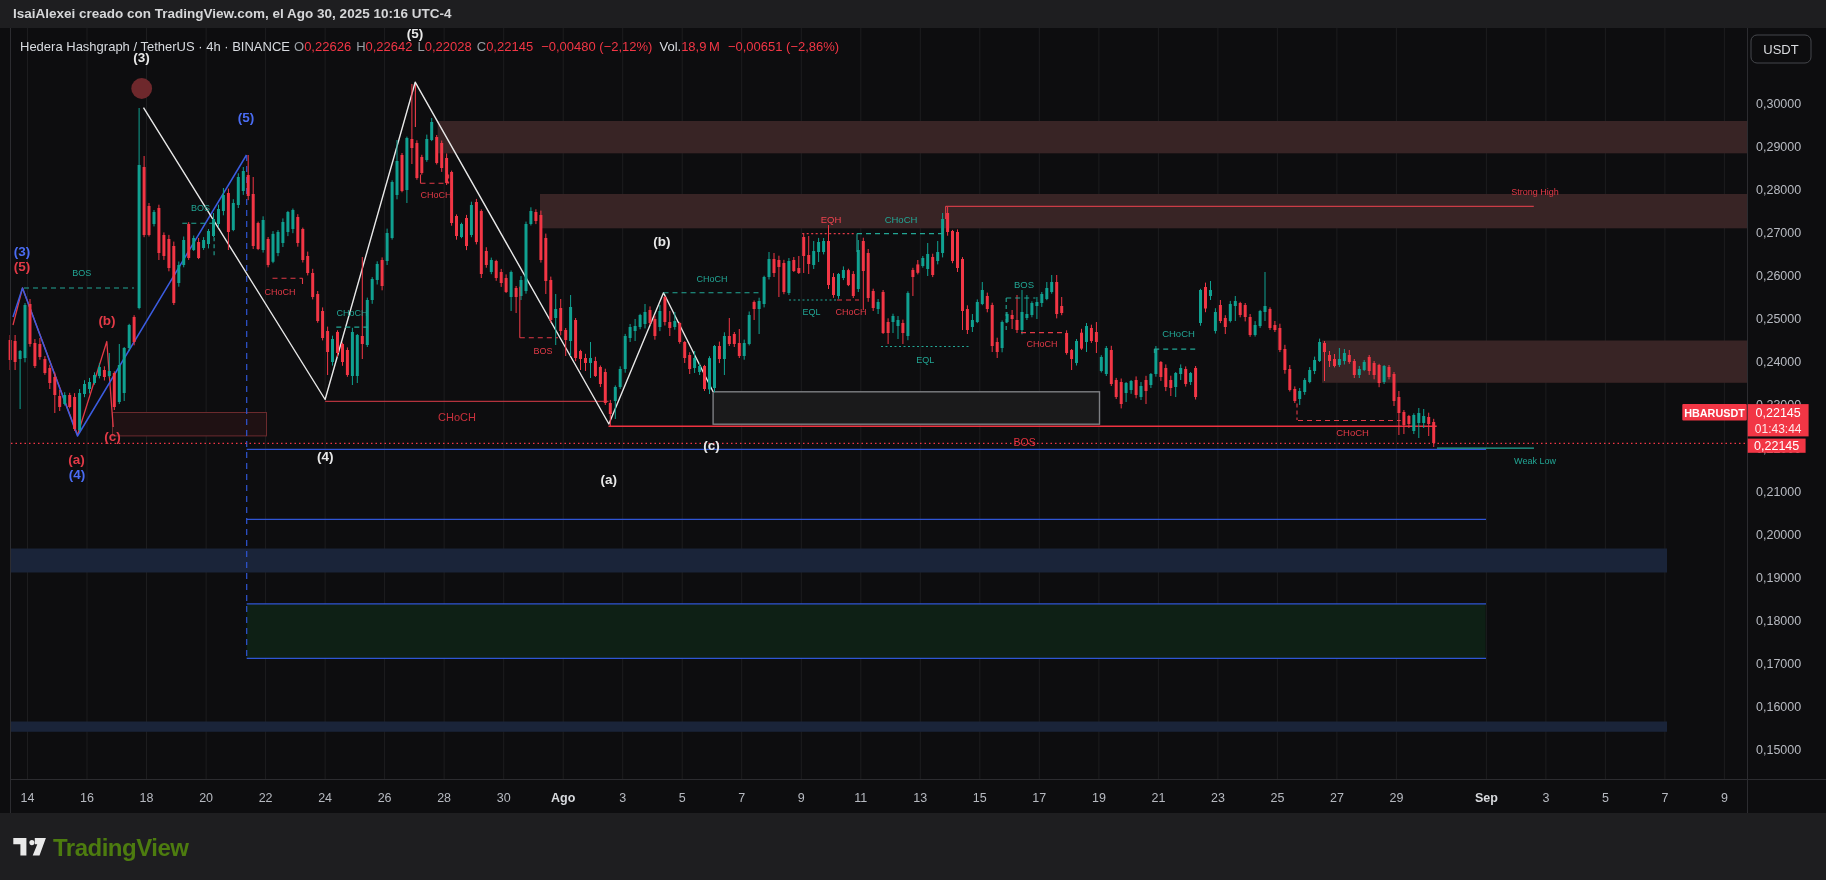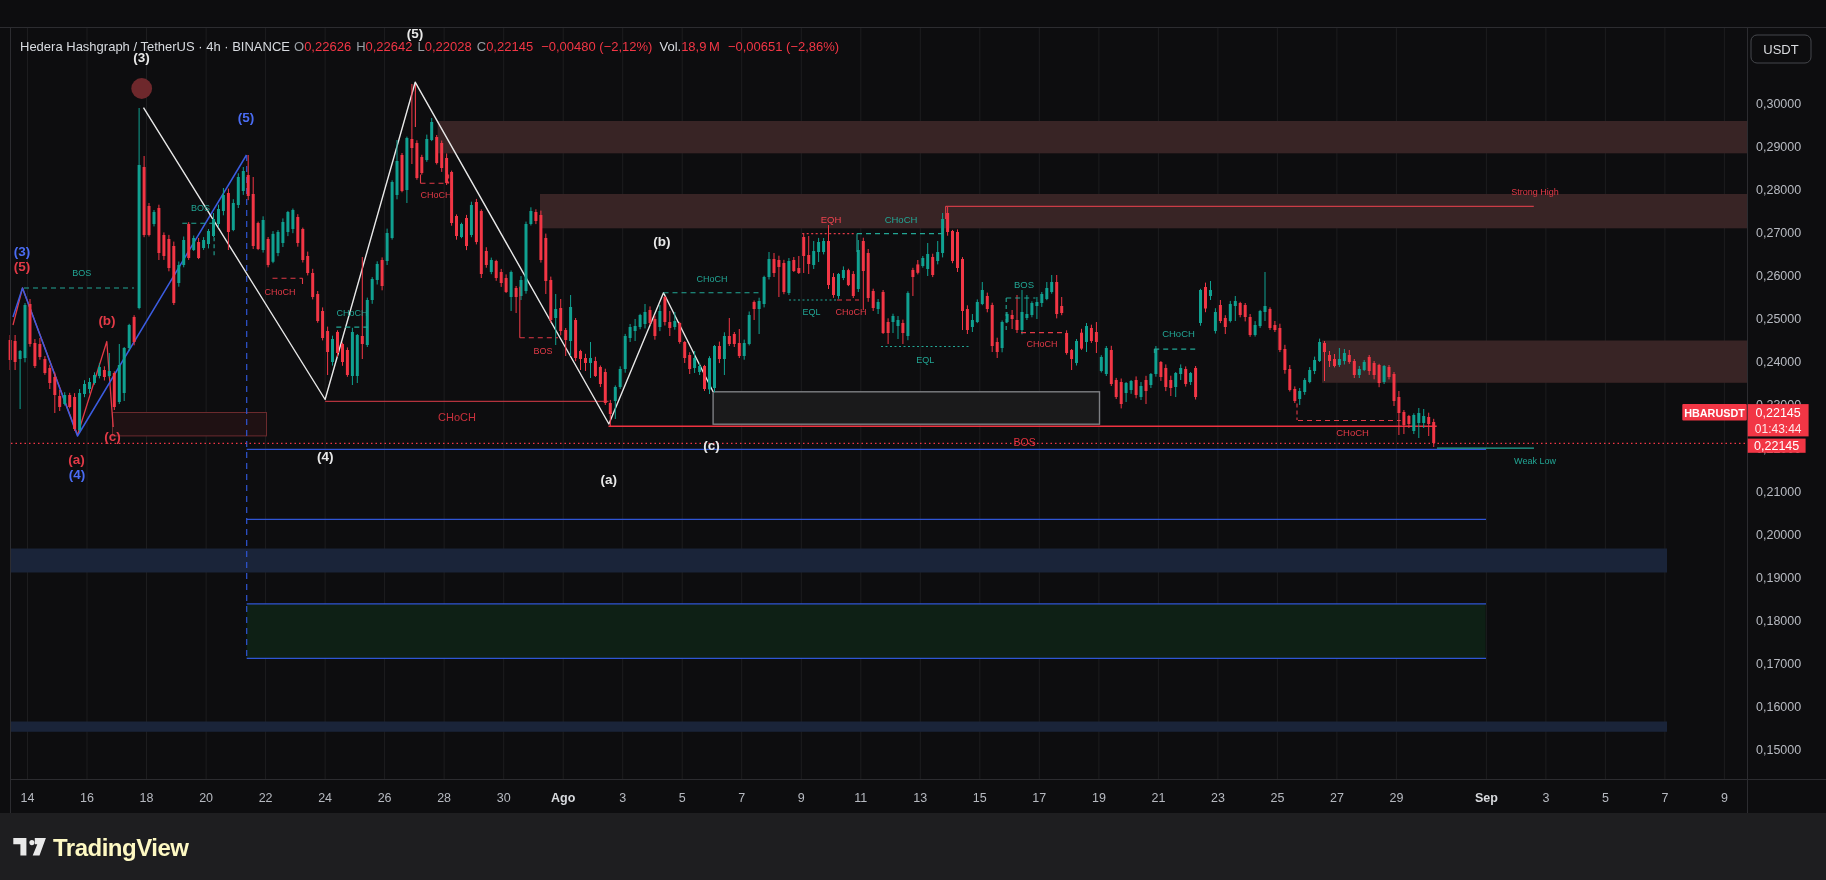--- a/index.html
+++ b/index.html
@@ -3,21 +3,21 @@
 <meta charset="utf-8">
 <style>
   html,body { margin:0; padding:0; background:#0d0d0f; }
   .root { position:relative; width:1826px; height:880px; overflow:hidden;
            font-family:"Liberation Sans",sans-serif; }
   .topbar { position:absolute; left:0; top:0; width:1826px; height:28px;
              background:#1e1e20; color:#d6d7d9; font-size:13.5px; font-weight:bold;
              line-height:28px; padding-left:13px; box-sizing:border-box; }
   .botbar { position:absolute; left:0; top:813px; width:1826px; height:67px;
              background:#1e1e20; }
-  .tvtext { position:absolute; left:53px; top:834px; color:#fef9c3;
+  .tvtext { position:absolute; left:53px; top:834px; color:#4d7c0f;
              font-size:24px; font-weight:bold; letter-spacing:-0.5px; }
 </style>
 </head>
 <body>
 <div class="root">
 <svg width="1826" height="880" xmlns="http://www.w3.org/2000/svg">
 <rect width="1826" height="880" fill="#0d0d0f"></rect>
 <line x1="27.5" y1="28.0" x2="27.5" y2="779.0" stroke="#1d1d1f" stroke-width="1"></line>
 <line x1="87.0" y1="28.0" x2="87.0" y2="779.0" stroke="#1d1d1f" stroke-width="1"></line>
 <line x1="146.5" y1="28.0" x2="146.5" y2="779.0" stroke="#1d1d1f" stroke-width="1"></line>
@@ -758,20 +758,21 @@
 <text x="1756.0" y="452.7" font-family="&quot;Liberation Sans&quot;,sans-serif" font-size="12.5" fill="#b7bac1" text-anchor="start" font-weight="normal">0,22000</text>
 <rect x="1682.3" y="404.1" width="64.5" height="16.4" fill="#f23645" rx="1"></rect>
 <text x="1714.5" y="416.5" font-family="&quot;Liberation Sans&quot;,sans-serif" font-size="10.8" fill="#ffffff" text-anchor="middle" font-weight="bold">HBARUSDT</text>
 <rect x="1747.7" y="404.1" width="60.9" height="32.3" fill="#f23645"></rect>
 <text x="1778.2" y="417.2" font-family="&quot;Liberation Sans&quot;,sans-serif" font-size="12.5" fill="#ffffff" text-anchor="middle" font-weight="normal">0,22145</text>
 <text x="1778.2" y="432.7" font-family="&quot;Liberation Sans&quot;,sans-serif" font-size="12" fill="#ffe9ea" text-anchor="middle" font-weight="normal">01:43:44</text>
 <rect x="1747.7" y="438.6" width="57.9" height="14.2" fill="#f23645"></rect>
 <text x="1776.7" y="449.8" font-family="&quot;Liberation Sans&quot;,sans-serif" font-size="12.5" fill="#ffffff" text-anchor="middle" font-weight="normal">0,22145</text>
 <text x="20" y="51" font-family="&quot;Liberation Sans&quot;,sans-serif" font-size="13"><tspan fill="#d8dbe0">Hedera Hashgraph / TetherUS · 4h · BINANCE</tspan><tspan fill="#9aa0a6" dx="4">O</tspan><tspan fill="#f23645">0,22626</tspan><tspan fill="#9aa0a6" dx="5">H</tspan><tspan fill="#f23645">0,22642</tspan><tspan fill="#9aa0a6" dx="5">L</tspan><tspan fill="#f23645">0,22028</tspan><tspan fill="#9aa0a6" dx="5">C</tspan><tspan fill="#f23645">0,22145</tspan><tspan fill="#f23645" dx="8">−0,00480 (−2,12%)</tspan><tspan fill="#d8dbe0" dx="7">Vol.</tspan><tspan fill="#f23645">18,9 M</tspan><tspan fill="#f23645" dx="8">−0,00651 (−2,86%)</tspan></text>
 </svg>
+<div class="topbar">IsaiAlexei creado con TradingView.com, el Ago 30, 2025 10:16 UTC-4</div>
 <div class="botbar"></div>
 <svg width="60" height="30" style="position:absolute;left:13px;top:836px" xmlns="http://www.w3.org/2000/svg">
   <path d="M0,0 H13.1 V17.4 H7.1 V6.3 H0 Z" fill="#e9e9e9" transform="translate(0.3,2)"></path>
   <circle cx="18.6" cy="4.6" r="2.55" fill="#e9e9e9" transform="translate(0.3,2)"></circle>
   <path d="M21.5,0 H32.6 L26.2,17.4 H19.4 L24.0,6.3 H21.5 Z" fill="#e9e9e9" transform="translate(0.3,2)"></path>
 </svg>
 <div class="tvtext">TradingView</div>
 </div>
 
 </body></html>

